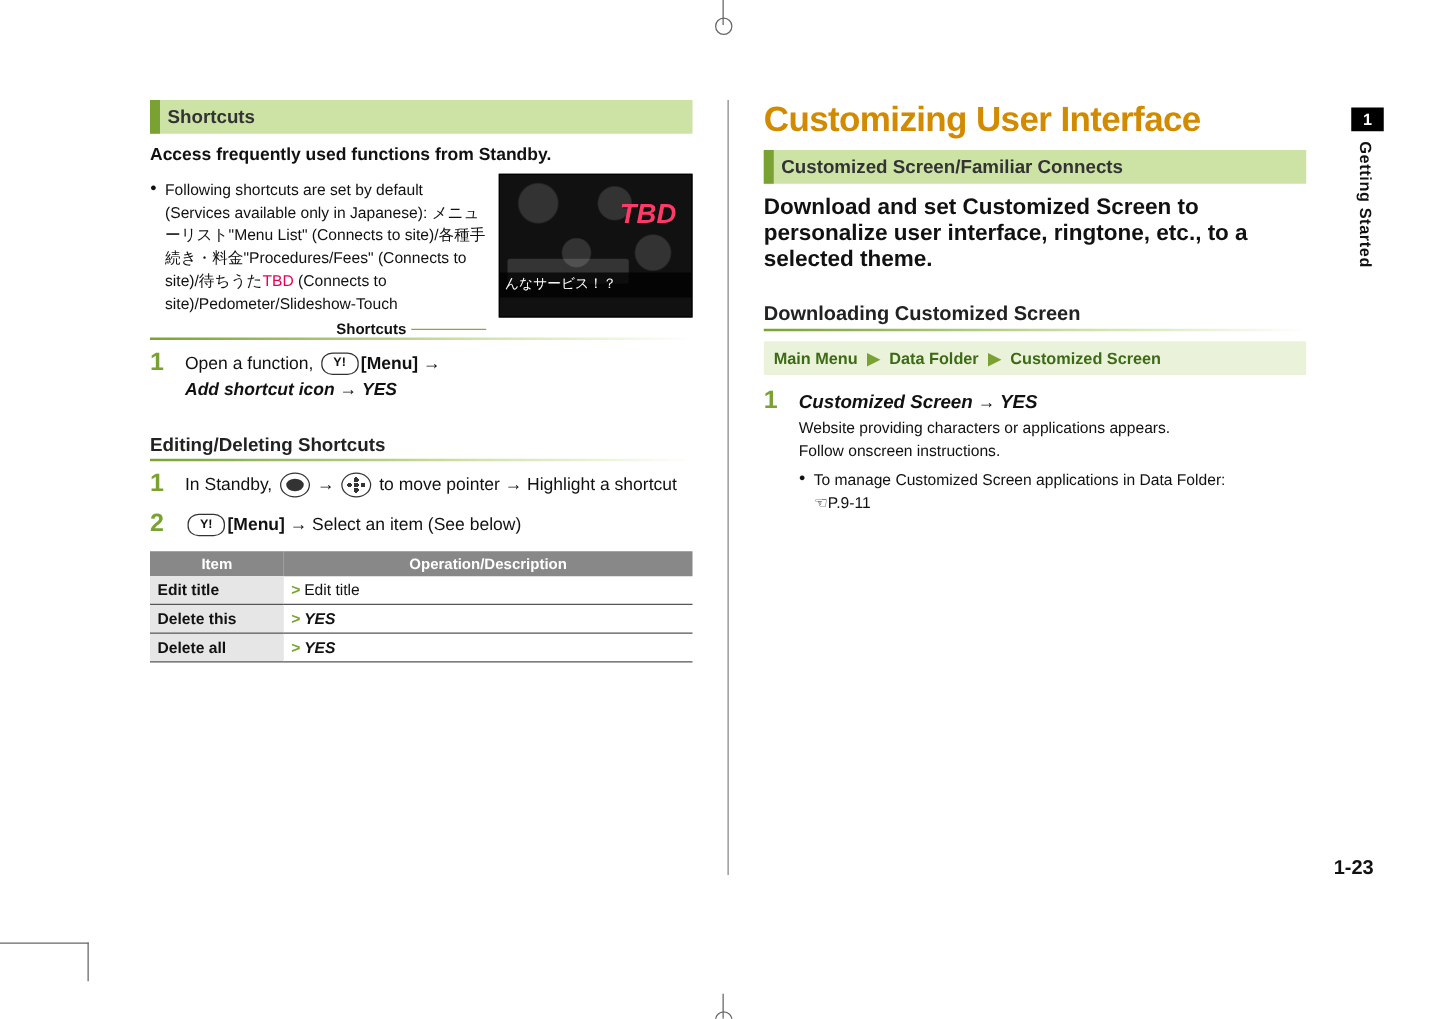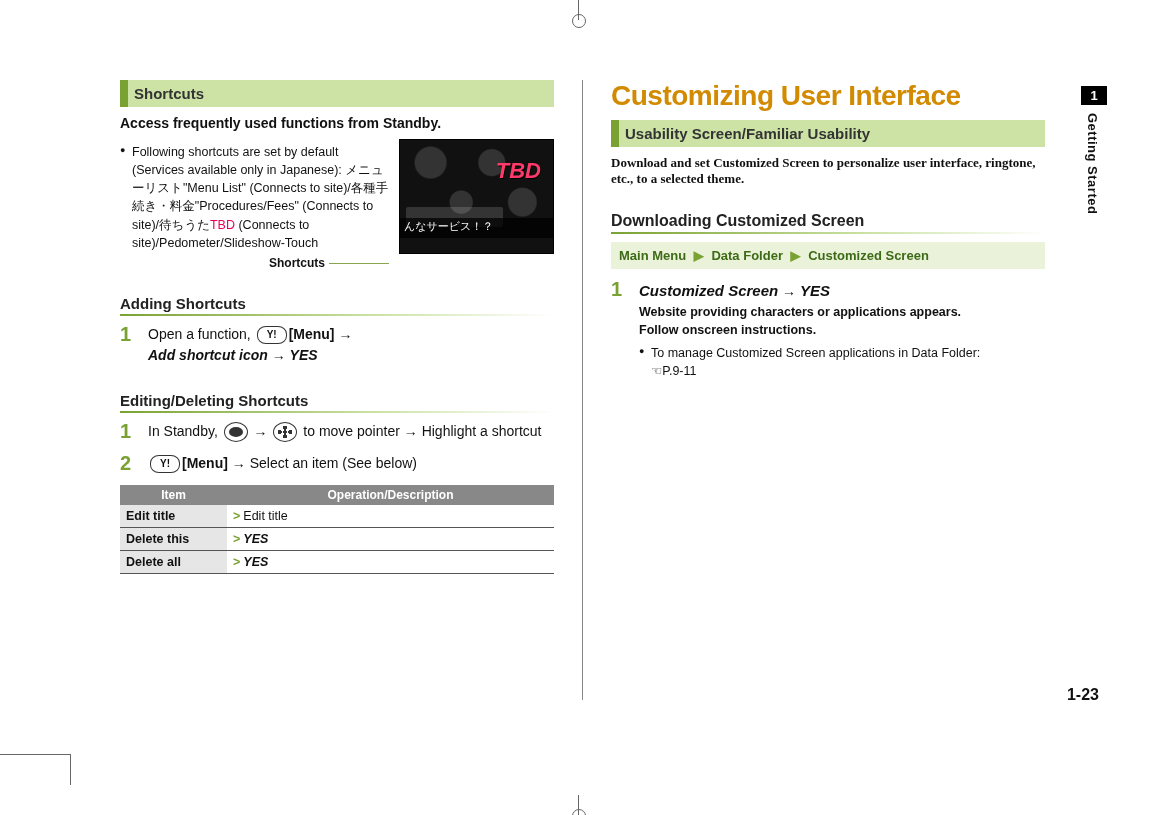--- a/index.html
+++ b/index.html
@@ -89,21 +89,21 @@
   table.ops th { background:#888; color:#ffffff; font-weight:bold; padding:3px 6px; font-size:12px; }
   table.ops td { padding:4px 6px; border-bottom:1px solid #555; vertical-align:top; }
   table.ops tr td:first-child { background:#e6e6e6; font-weight:bold; width:95px; }
   .chev { color:#7aa233; font-weight:bold; margin-right:3px; }
 
   .main-title { color:#d28a00; font-size:28px; font-weight:bold; margin:0 0 8px; letter-spacing:-.5px; }
 
   .menu-path { background:#eaf2d9; padding:6px 8px; font-size:13px; font-weight:bold; color:#3d6a16; border-radius:1px; margin:4px 0 10px; }
   .menu-path .tri { color:#7aa233; margin:0 4px; }
 
-  .sub-note { font-size:12.5px; line-height:1.5;font-weight:bold; }
+  .sub-note { font-size:12.5px; line-height:1.5; }
   .ref-icon { display:inline-block; transform:scaleX(-1); margin-right:0; }
   .tbd-red { color:#e6005a; }
 
   .side-tab { position:absolute; right:-62px; top:6px; width:26px; }
   .tab-num { background:#000; color:#fff; text-align:center; font-size:13px; font-weight:bold; padding:2px 0; }
   .tab-label { writing-mode:vertical-rl; font-size:13px; font-weight:bold; padding:8px 4px; letter-spacing:.5px; }
 
   .page-num { position:absolute; right:-54px; bottom:-4px; font-size:16px; font-weight:bold; }
 </style>
 </head>
@@ -133,21 +133,20 @@
       <div>
         <div class="phone-shot">
           <div class="phone-flower"></div>
           <div class="tbd-label">TBD</div>
           <div class="phone-icons"></div>
           <div class="phone-strip">んなサービス！？</div>
         </div>
       </div>
     </div>
 
-    <div class="subhead">Adding Shortcuts</div>
     <div class="grad-rule"></div>
 
     <div class="step">
       <div class="step-num">1</div>
       <div class="step-body">
         <span>Open a function, </span>
         <span class="key">Y!</span><b>[Menu]</b>
         <span class="arrow"> → </span><br>
         <span class="ital">Add shortcut icon</span>
         <span class="arrow"> → </span>
@@ -197,22 +196,22 @@
       <tr>
         <td>Delete all</td>
         <td><span class="chev">&gt;</span><b><i>YES</i></b></td>
       </tr>
     </tbody>
       </table>
   </div>
 
   <div class="col col-right">
     <h1 class="main-title">Customizing User Interface</h1>
-    <div class="section-bar">Usability Screen/Familiar Usability</div>
-    <div class="intro" style="font-size:13px;font-family:Liberation Serif, serif;">Download and set Customized Screen to personalize user interface, ringtone, etc., to a selected theme.</div>
+    <div class="section-bar">Customized Screen/Familiar Connects</div>
+    <div class="intro" style="font-size:18px;">Download and set Customized Screen to personalize user interface, ringtone, etc., to a selected theme.</div>
 
     <div class="subhead" style="font-size:16px;">Downloading Customized Screen</div>
     <div class="grad-rule"></div>
 
     <div class="menu-path">
       <span>Main Menu</span>
       <span class="tri">▶</span>
       <span>Data Folder</span>
       <span class="tri">▶</span>
       <span>Customized Screen</span>

